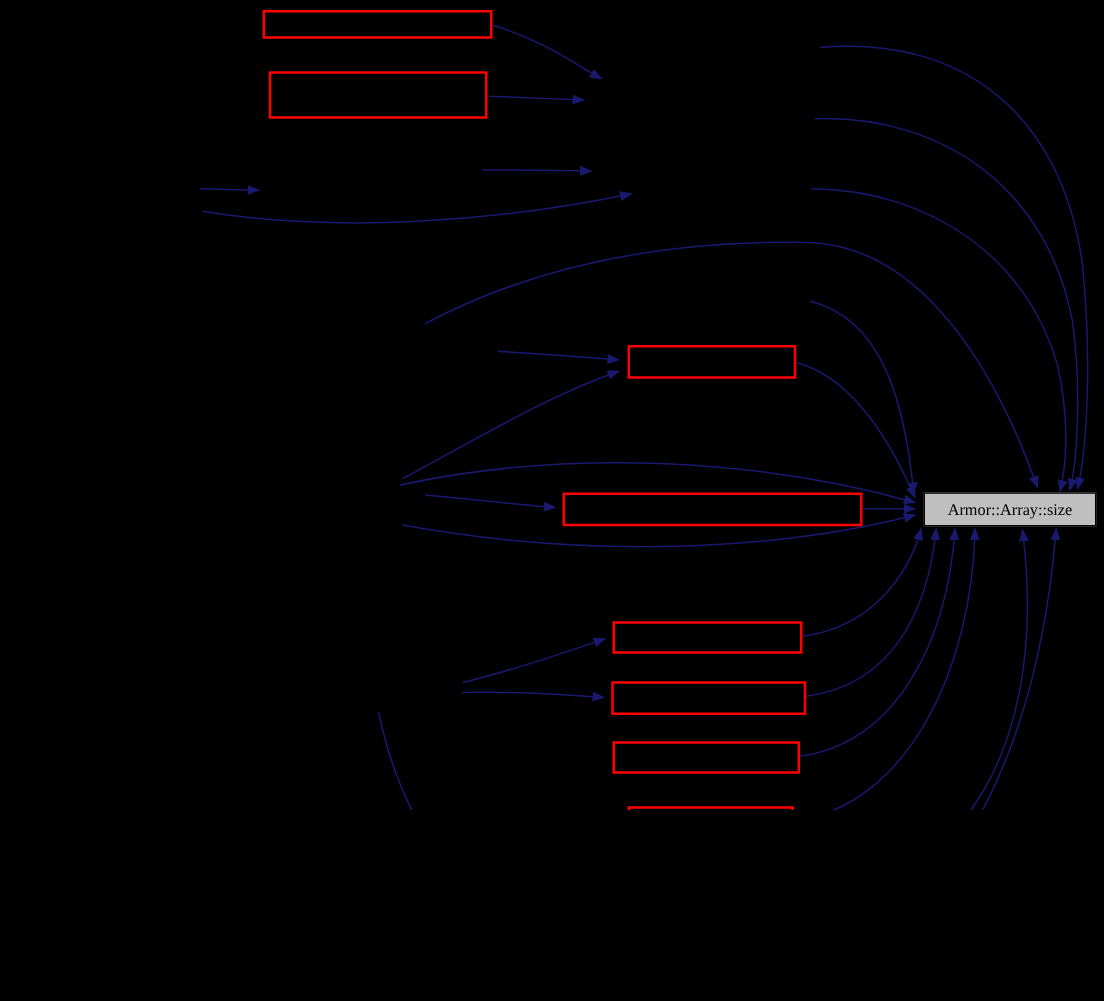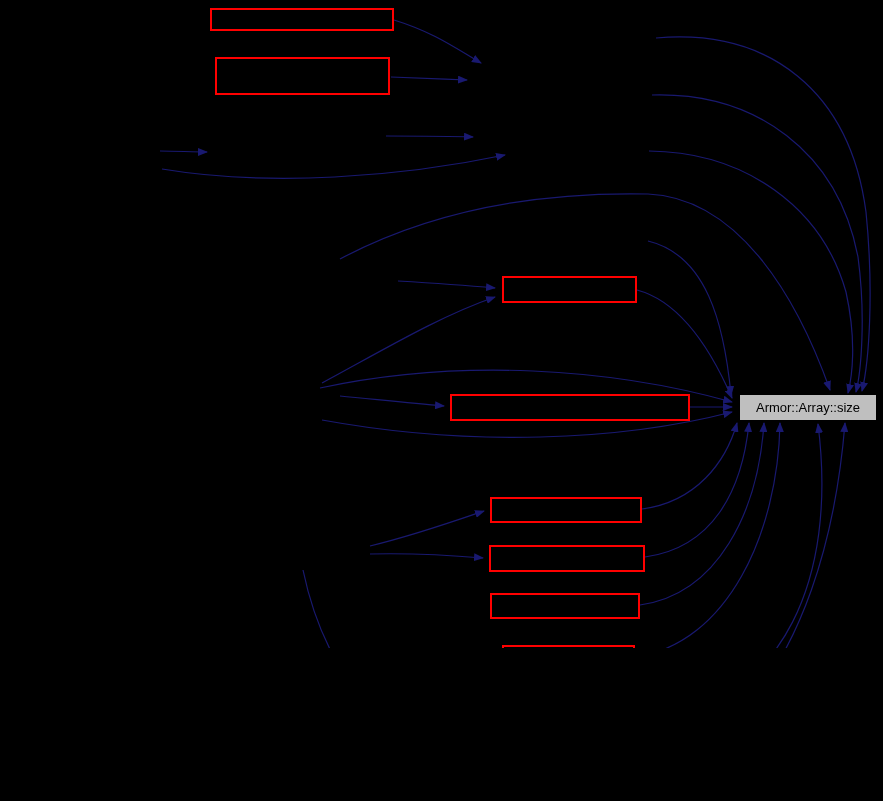--- a/index.html
+++ b/index.html
@@ -1,21 +1,21 @@
 <!DOCTYPE html>
 <html style="--edge-color: #191970; --node-border: #ff0000; --current-fill: #bfbfbf;"><head>
 <meta charset="utf-8">
 <style>
   html,body{margin:0;padding:0;background:#000;}
   .canvas{
     position:relative;
     width:883px;height:648px;
     background:#000000;
     overflow:hidden;
-    font-family:Liberation Sans, sans-serif;
+    font-family:Liberation Serif, serif;
   }
   .canvas svg{position:absolute;left:0;top:0;}
   .node{position:absolute;box-sizing:border-box;}
   .node.red{
     border:2px solid var(--node-border,#ff0000);
     background:transparent;
   }
   .node.current{
     background:var(--current-fill,#bfbfbf);
     border:1px solid #000000;

